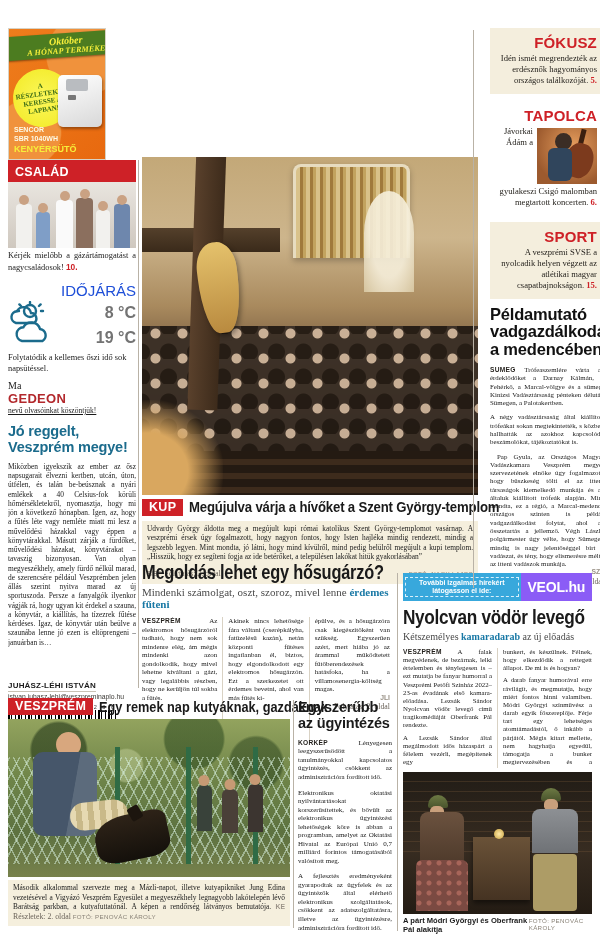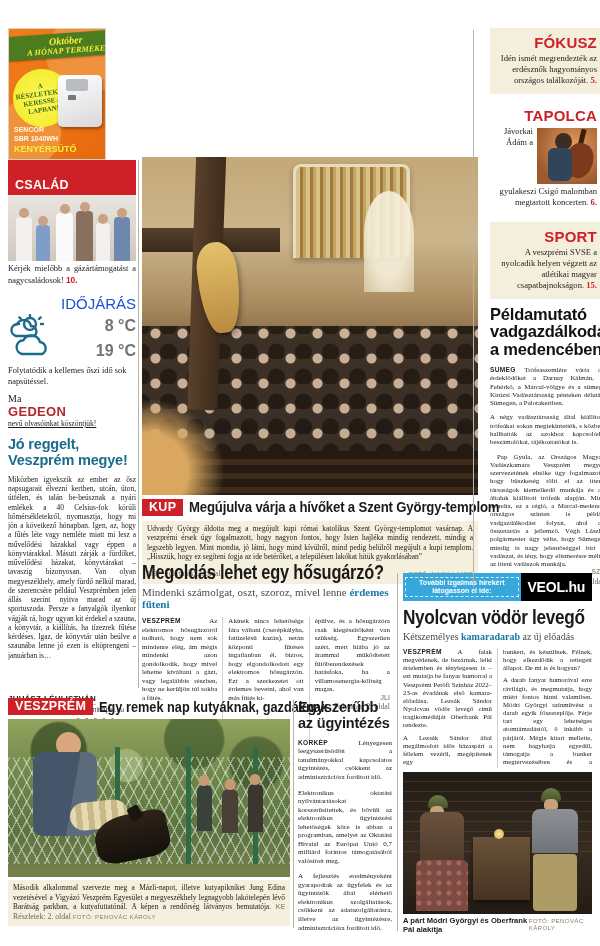--- a/index.html
+++ b/index.html
@@ -59,21 +59,21 @@
   .vad-body p.indent{text-indent:7px;margin-bottom:0;}
   .lead-word{font-family:"Liberation Sans",sans-serif;font-weight:bold;font-size:6.6px;letter-spacing:.3px;color:#221f1b;}
   .sig{font-family:"Liberation Sans",sans-serif;font-weight:bold;font-size:6.8px;color:#9a9287;}
   .more{font-size:7.8px;color:#6b635a;}
   .right-align{display:block;text-align:right;}
 
   
   .left{left:8px;top:160px;width:128px;}
   .tag-red{display:inline-block;background:#ce2127;color:#fff;font-weight:bold;font-size:12.5px;
       padding:1px 7px 2px;letter-spacing:.3px;}
-  .tag-red.block{display:block;padding:18px 7px 3px;}
+  .tag-red.block{display:block;padding:5px 7px 3px;}
   .photo-family{width:128px;height:66px;position:relative;overflow:hidden;background:linear-gradient(#e9e5df,#cfc8bf);}
   .fig{position:absolute;border-radius:4px 4px 0 0;}
   .fig .head{position:absolute;left:50%;top:-9px;transform:translateX(-50%);width:10px;height:10px;border-radius:50%;background:#caa283;}
   .left-caption{font-size:8.4px;line-height:1.25;margin-top:3px;text-align:justify;}
   .weather{margin-top:9px;}
   .weather-label{text-align:right;font-weight:normal;font-size:15px;color:#1d4ed8;}
   .weather-row{display:flex;align-items:flex-start;margin-top:2px;}
   .weather-icon{width:46px;height:50px;flex:none;}
   .temps{flex:1;text-align:right;font-weight:bold;font-size:16px;color:#737373;line-height:1.55;}
   .forecast{font-size:8.4px;line-height:1.25;margin-top:2px;}
@@ -128,21 +128,21 @@
   .cols3{display:flex;margin-top:7px;height:126px;overflow:hidden;}
   .cols3 .col{flex:1;font-size:7px;line-height:1.22;text-align:justify;padding:0 5px;}
   .cols3 .col:first-child{padding-left:0;}
   .cols3 .col + .col{border-left:1px solid #d9d2c4;}
 
   
   .veol{left:403px;top:573px;width:189px;height:28px;display:flex;}
   .veol-blue{flex:1.65;background:#38a8dc;position:relative;display:flex;align-items:center;justify-content:center;}
   .veol-blue .inner{border:1.5px dashed #d9f0fb;margin:2px;padding:1px 3px;color:#fff;font-weight:bold;
       font-size:7px;line-height:1.2;text-align:center;width:100%;box-sizing:border-box;}
-  .veol-orange{flex:1;background:#000000;color:#fff;font-weight:bold;font-size:14px;display:flex;align-items:center;justify-content:center;letter-spacing:-.2px;}
+  .veol-orange{flex:1;background:#8b5cf6;color:#fff;font-weight:bold;font-size:14px;display:flex;align-items:center;justify-content:center;letter-spacing:-.2px;}
   .nyolcvan{left:403px;top:605px;width:189px;}
   .h2{font-weight:bold;font-size:21px;white-space:nowrap;display:inline-block;transform:scaleX(.82);transform-origin:left center;letter-spacing:-.4px;}
   .subtitle2{font-size:10px;color:#4a4a4a;margin-top:2px;}
   .cols2{display:flex;margin-top:6px;height:120px;overflow:hidden;}
   .cols2 .col{flex:1;font-size:6.8px;line-height:1.2;text-align:justify;}
   .cols2 .col:first-child{padding-right:5px;}
   .cols2 .col:last-child{padding-left:5px;border-left:1px solid #d9d2c4;}
   .cols2 p, .cols3 p{margin:0 0 4px;}
   .photo-theater{width:189px;height:142px;margin-top:4px;position:relative;overflow:hidden;
       background:linear-gradient(180deg,#211c16 0%,#372c21 55%,#241c14 100%);}

